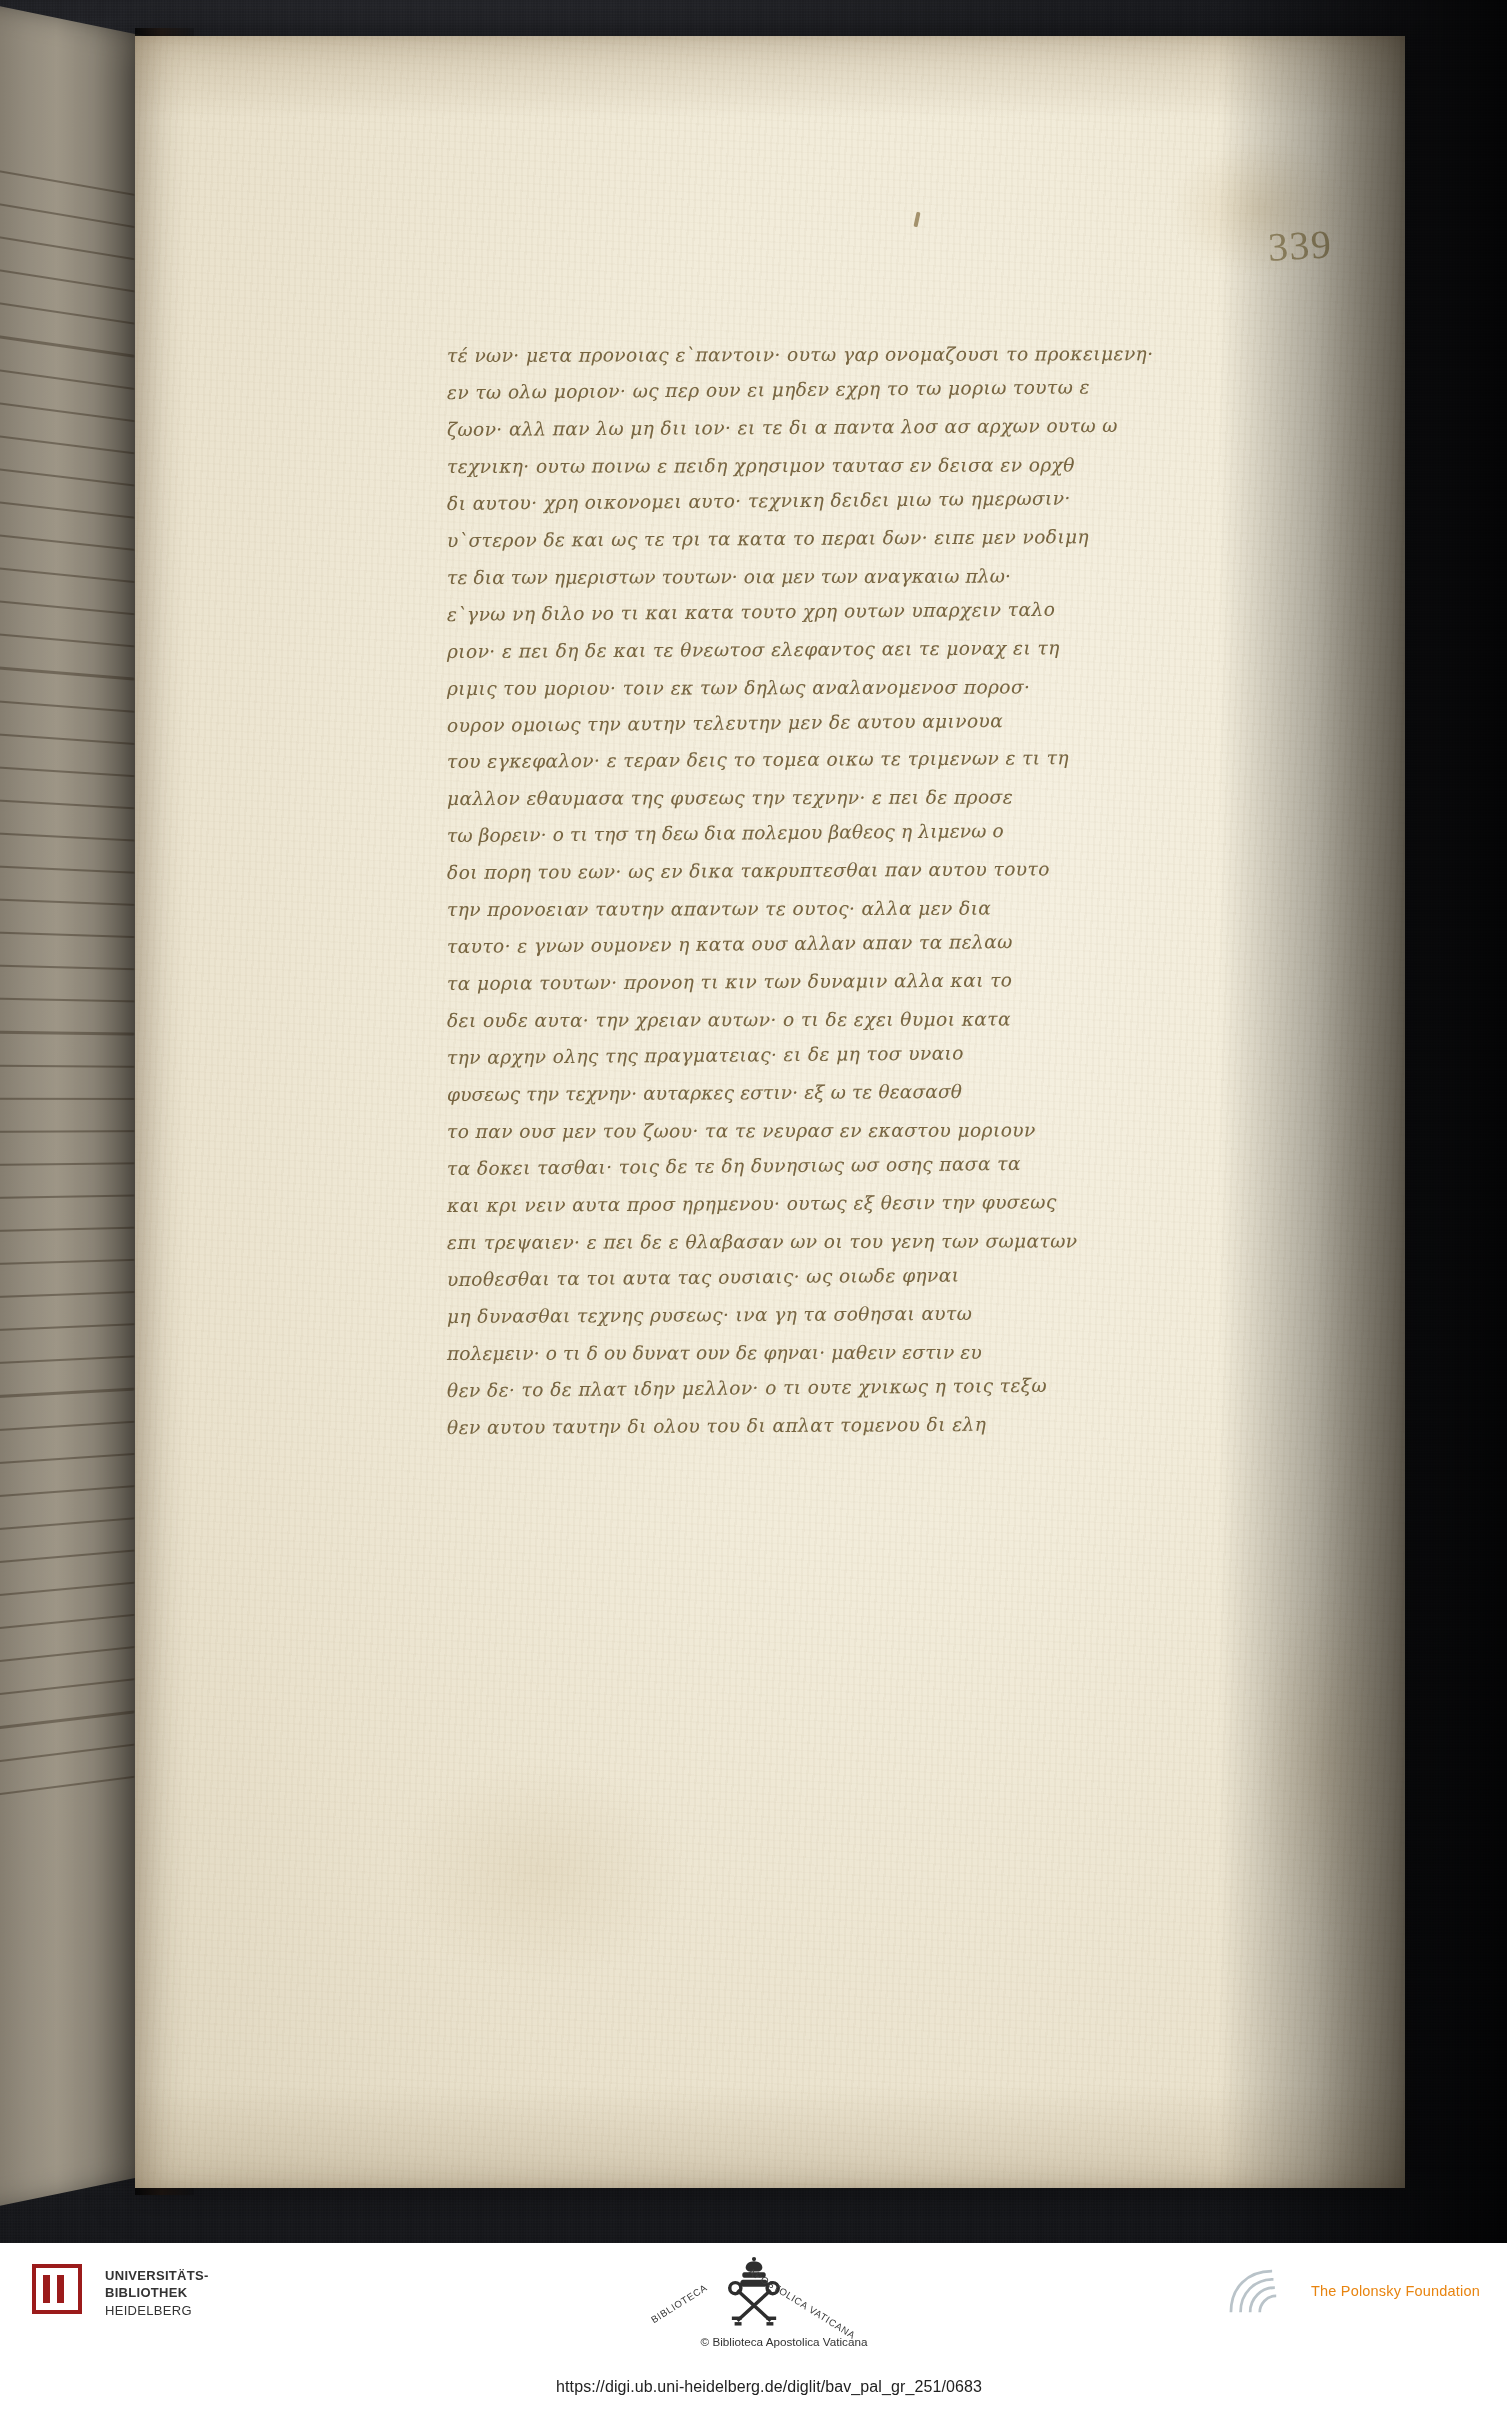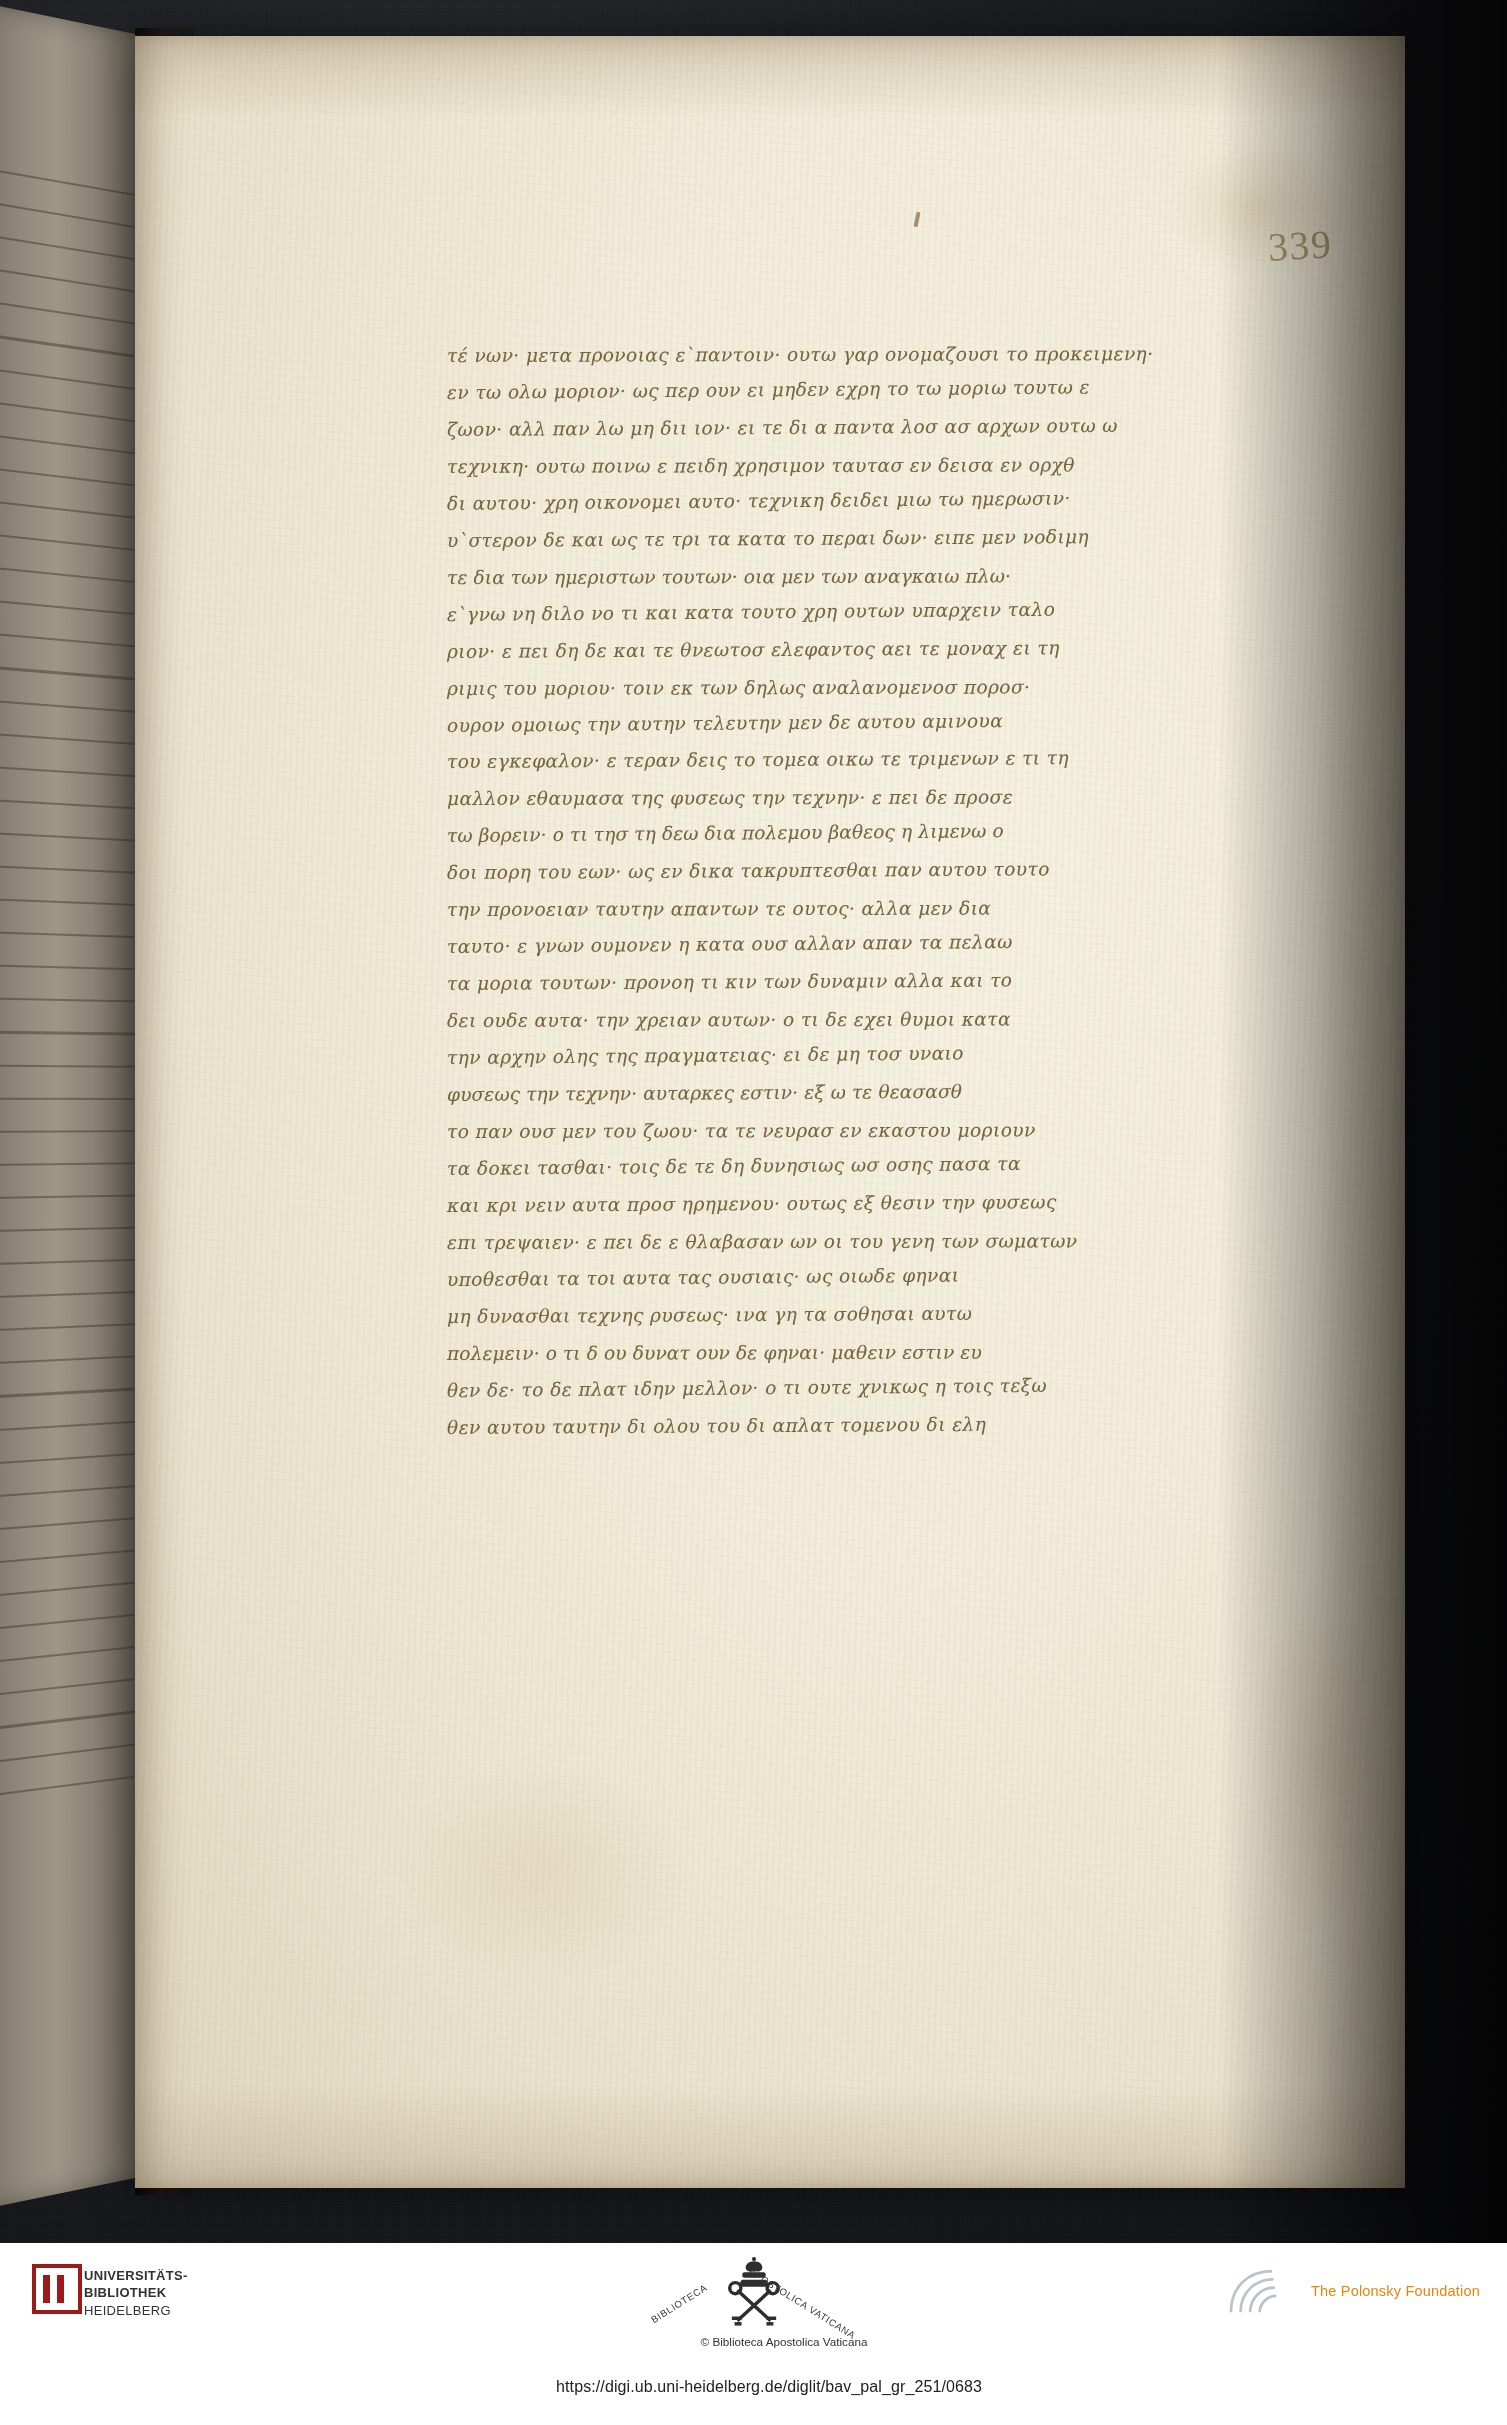--- a/index.html
+++ b/index.html
@@ -222,21 +222,21 @@
     position: relative;
     width: 1508px;
     height: 131px;
   }
   .ub-logo {
     position: absolute;
     left: 32px;
     top: 21px;
     display: flex;
     align-items: flex-start;
-    gap: 2px;
+    gap: 23px;
   }
   .ub-mark {
     width: 50px; height: 50px;
     border: 4.1px solid #9b1b1b;
     box-sizing: border-box;
     position: relative;
   }
   .ub-mark:before {
     content: "";
     position: absolute;

